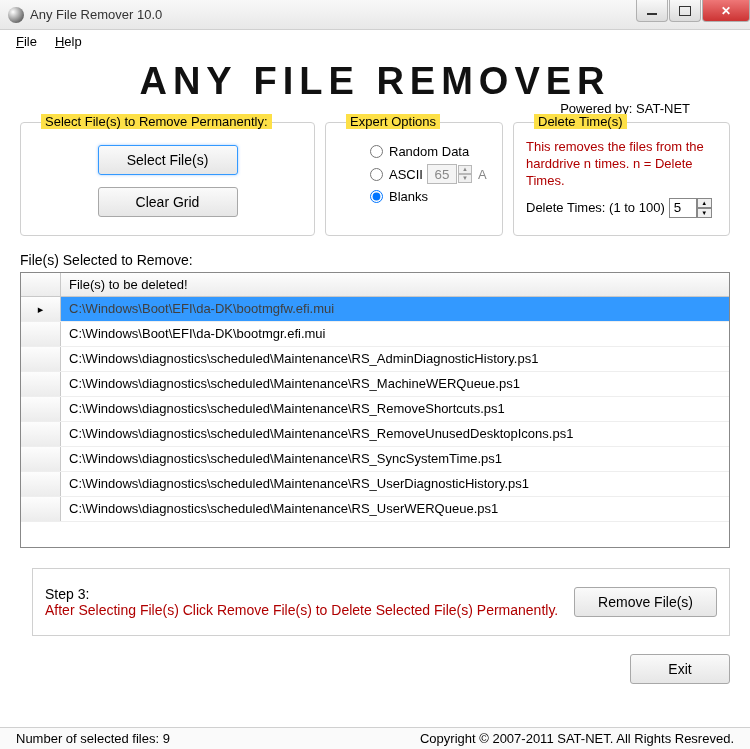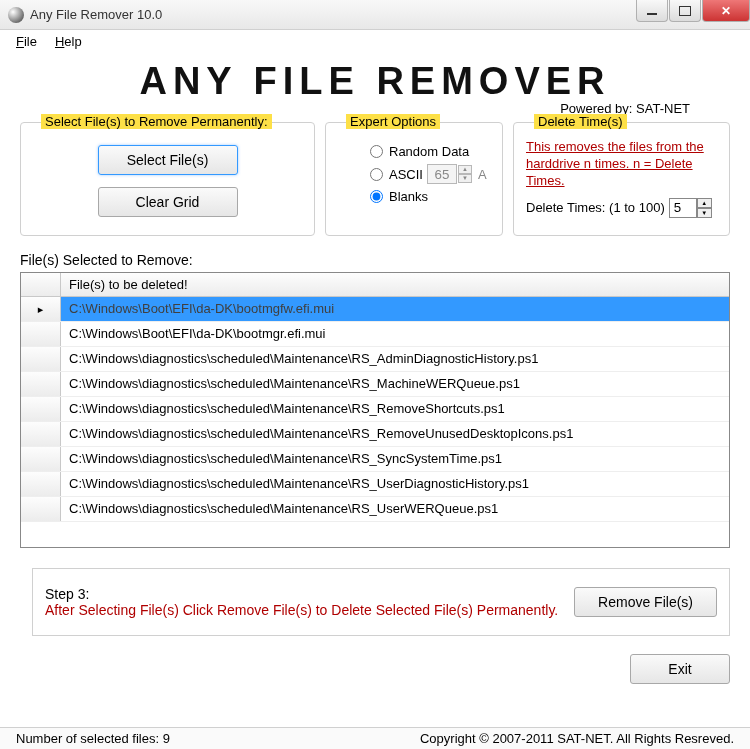--- a/index.html
+++ b/index.html
@@ -40,21 +40,21 @@
 .btn { display: inline-block; min-width: 140px; padding: 6px 23px; background: linear-gradient(#fafafa, #e6e6e6); border: 1px solid #a8a8a8; border-radius: 3px; cursor: default; font-size: 14px; text-align: center; margin: 6px 0; }
 .btn.highlight { border: 1px solid #3399ff; box-shadow: 0 0 3px rgba(60,150,255,0.5); }
 
 .radio-row { display: flex; align-items: center; margin: 5px 0; font-size: 13px; }
 .radio-row input[type=radio] { margin-right: 6px; }
 .ascii-row input[type=text] { width: 30px; height: 20px; text-align: center; margin-left: 4px; border: 1px solid #b8b8b8; background: #f4f4f4; color: #888; }
 .ascii-row .spinner { width: 14px; display: inline-flex; flex-direction: column; margin-left: 1px; }
 .ascii-row .spinner span { font-size: 6px; line-height: 7px; border: 1px solid #b8b8b8; text-align: center; background: #f0f0f0; color: #888; }
 .ascii-row .a-label { margin-left: 6px; color: #888; }
 
-.gb-delete .warn { color: #b00000; font-size: 13px; line-height: 1.3; text-decoration: underline; }
+.gb-delete .warn { color: #b00000; font-size: 13px; line-height: 1.3; }
 .gb-delete .dt-row { margin-top: 8px; display: flex; align-items: center; }
 .gb-delete .dt-row input { width: 28px; height: 20px; text-align: left; padding-left: 4px; border: 1px solid #888; margin-left: 4px; }
 .gb-delete .dt-row .spinner { width: 15px; display: inline-flex; flex-direction: column; }
 .gb-delete .dt-row .spinner span { font-size: 6px; line-height: 8px; border: 1px solid #888; text-align: center; background: #f0f0f0; cursor: default; }
 
 
 .files-label { margin-top: 16px; font-size: 14px; }
 .grid-wrap { border: 1px solid #888; margin-top: 4px; height: 276px; overflow: hidden; background: #fff; position: relative; }
 .grid-header { display: flex; background: linear-gradient(#fdfdfd, #ececec); border-bottom: 1px solid #c8c8c8; height: 24px; }
 .grid-header .rowhdr-h { width: 40px; border-right: 1px solid #c8c8c8; }

